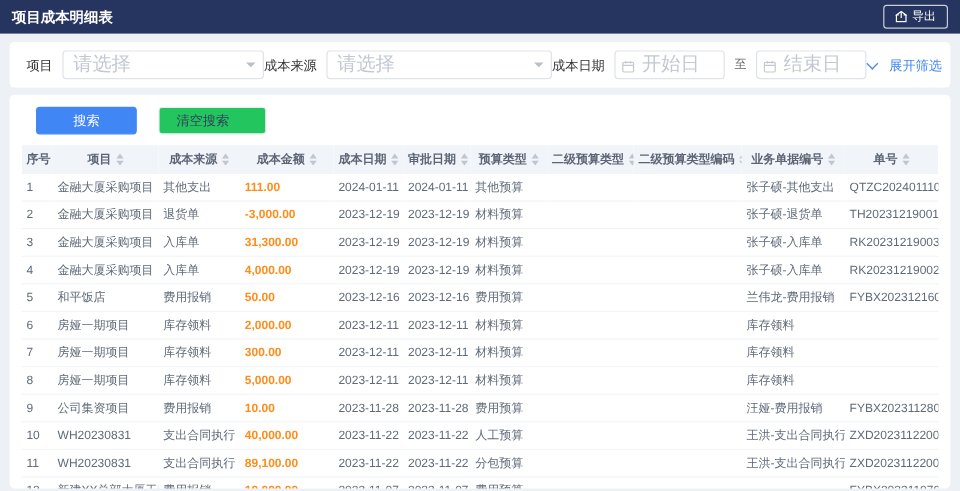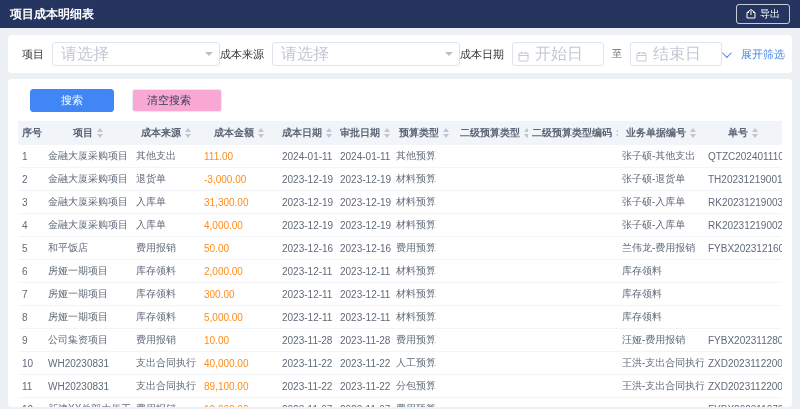--- a/index.html
+++ b/index.html
@@ -37,29 +37,29 @@
   .expand-chev { width:7px; height:7px; border-right:1.5px solid #4086f4; border-bottom:1.5px solid #4086f4;
     transform:rotate(45deg) translateY(-2px); }
 
   
   .main-card { margin:6px 8px 0; background:#fff; border-radius:4px;
     padding:8px 10px 0; height:calc(409px - 28px - 7px - 40px - 6px); overflow:hidden; }
   .btn-row { display:flex; gap:18px; margin:2px 0 9px 12px; }
   .btn { height:23px; font-size:11px; border-radius:3px; padding:0 30px; cursor:pointer;
     font-family:Liberation Serif, serif; display:flex; align-items:center;text-align:center; }
   .btn-primary { background:#4086f4; color:#fff; border:1px solid #4086f4; }
-  .btn-plain { background:#f9a8d4; color:#33415c; border:1px solid #e8ebf1;padding-left:14px; }
+  .btn-plain { background:#22c55e; color:#33415c; border:1px solid #e8ebf1;padding-left:14px; }
 
   
   table { width:764px; border-collapse:collapse; table-layout:fixed; font-size:10px; }
   th { background:#f1f4f9; color:#5b6575; font-weight:bold; text-align:center;
     padding:5px 4px; white-space:nowrap; overflow:hidden; }
   td { color:#606a79; padding:4px 4px 4px; border-bottom:1px solid #f2f4f7;
     white-space:nowrap; overflow:hidden; height:18px; }
-  td.amount { color:#ff8d1a; font-weight:normal; }
+  td.amount { color:#ff8d1a; font-weight:bold; }
   .th-wrap { display:inline-flex; align-items:center; }
   .sort { display:inline-flex; flex-direction:column; margin-left:4px; cursor:pointer; }
   .sort i { display:block; width:0; height:0; border-left:3px solid transparent; border-right:3px solid transparent; }
   .sort .up { border-bottom:4px solid #c0c6d1; margin-bottom:2px; }
   .sort .dn { border-top:4px solid #c0c6d1; }
 </style>
 </head>
 <body>
 
 <div class="topbar">

